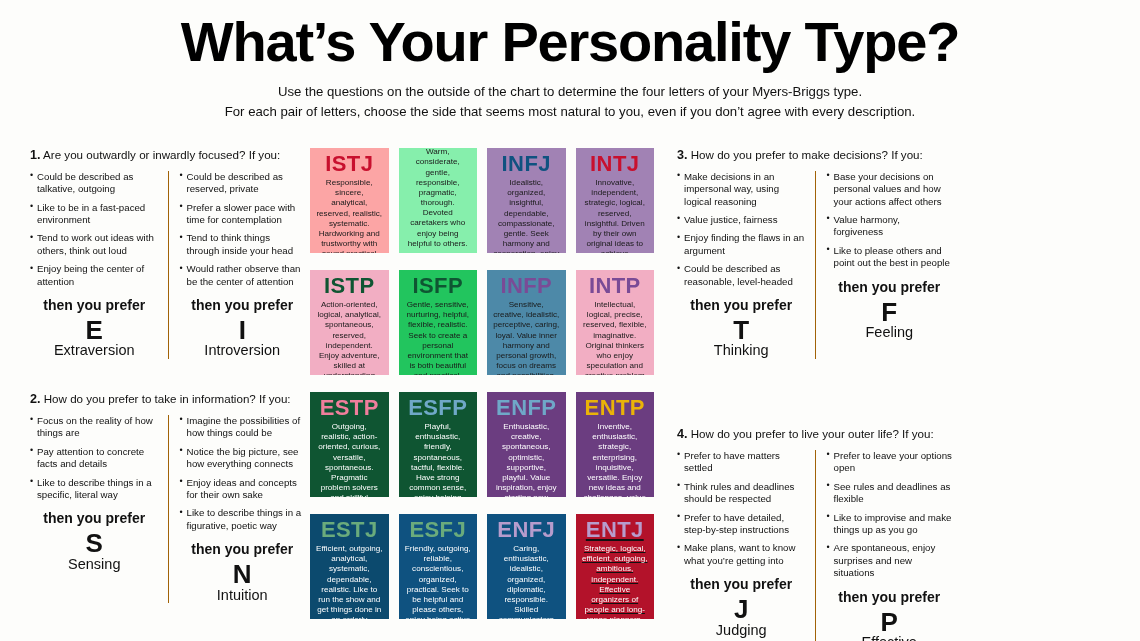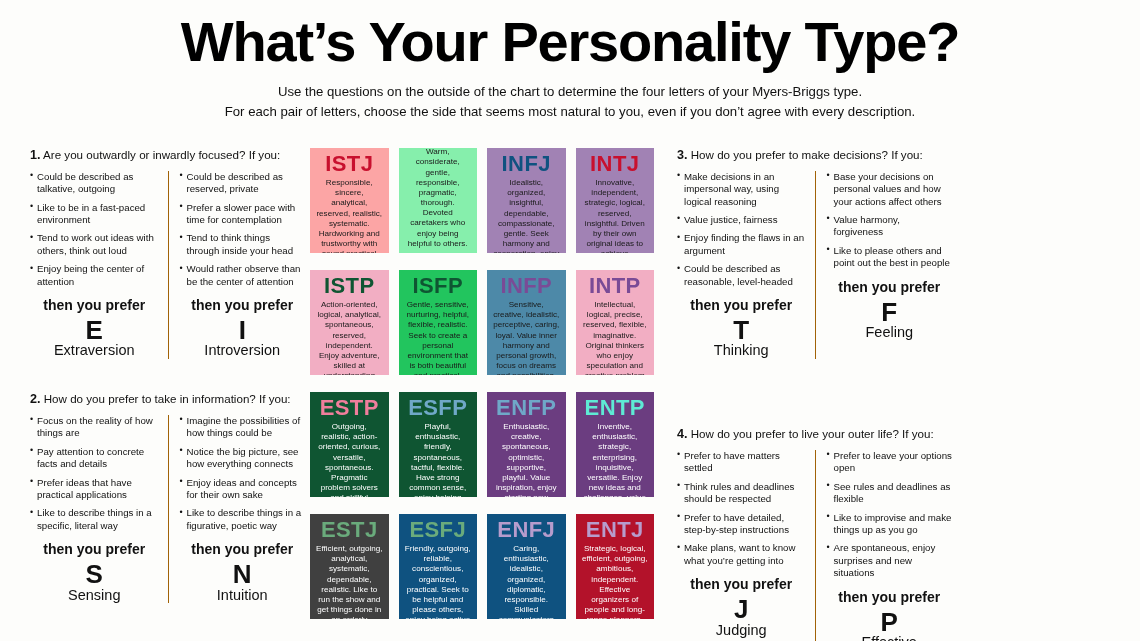--- a/index.html
+++ b/index.html
@@ -181,21 +181,20 @@
       <div class="question-block q2">
         <div class="q-heading">
           <span class="qnum">2.</span>
           <span>How do you prefer to take in information? If you:</span>
         </div>
         <div class="q-cols">
           <div class="q-side first">
             <ul class="q-list">
               <li>Focus on the reality of how things are</li>
               <li>Pay attention to concrete facts and details</li>
-              <li>Prefer ideas that have practical applications</li>
               <li>Like to describe things in a specific, literal way</li>
             </ul>
             <div class="then-prefer">then you prefer</div>
             <div class="big-letter">S</div>
             <div class="letter-name">Sensing</div>
           </div>
           <div class="q-side second">
             <ul class="q-list">
               <li>Imagine the possibilities of how things could be</li>
               <li>Notice the big picture, see how everything connects</li>
@@ -252,37 +251,37 @@
         </div>
         <div class="type-card" style="background: rgb(15, 85, 50);">
           <div class="type-code" style="color: rgb(111, 168, 200);">ESFP</div>
           <div class="type-desc" style="color: rgb(255, 255, 255);">Playful, enthusiastic, friendly, spontaneous, tactful, flexible. Have strong common sense, enjoy helping people in tangible ways.</div>
         </div>
         <div class="type-card" style="background: rgb(107, 61, 128);">
           <div class="type-code" style="color: rgb(111, 168, 200);">ENFP</div>
           <div class="type-desc" style="color: rgb(255, 255, 255);">Enthusiastic, creative, spontaneous, optimistic, supportive, playful. Value inspiration, enjoy starting new projects, see potential in others.</div>
         </div>
         <div class="type-card" style="background: rgb(107, 61, 128);">
-          <div class="type-code" style="color: #5eead4;">ENTP</div>
+          <div class="type-code" style="color: #eab308;">ENTP</div>
           <div class="type-desc" style="color: rgb(255, 255, 255);">Inventive, enthusiastic, strategic, enterprising, inquisitive, versatile. Enjoy new ideas and challenges, value inspiration.</div>
         </div>
 
-        <div class="type-card" style="background: #404040;">
+        <div class="type-card" style="background: #0c4a6e;">
           <div class="type-code" style="color: rgb(106, 171, 124);">ESTJ</div>
           <div class="type-desc" style="color: rgb(255, 255, 255);">Efficient, outgoing, analytical, systematic, dependable, realistic. Like to run the show and get things done in an orderly fashion.</div>
         </div>
         <div class="type-card" style="background: rgb(15, 82, 128);">
           <div class="type-code" style="color: rgb(106, 171, 124);">ESFJ</div>
           <div class="type-desc" style="color: rgb(255, 255, 255);">Friendly, outgoing, reliable, conscientious, organized, practical. Seek to be helpful and please others, enjoy being active and productive.</div>
         </div>
         <div class="type-card" style="background: rgb(15, 82, 128);">
           <div class="type-code" style="color: rgb(183, 156, 204);">ENFJ</div>
           <div class="type-desc" style="color: rgb(255, 255, 255);">Caring, enthusiastic, idealistic, organized, diplomatic, responsible. Skilled communicators who value connection with people.</div>
         </div>
-        <div class="type-card" style="background: rgb(179, 18, 42);">
+        <div class="type-card" style="background: rgb(179, 18, 42); text-decoration: underline;">
           <div class="type-code" style="color: rgb(183, 156, 204);">ENTJ</div>
           <div class="type-desc" style="color: rgb(255, 255, 255);">Strategic, logical, efficient, outgoing, ambitious, independent. Effective organizers of people and long-range planners.</div>
         </div>
       </div>
     </div>
 
     <div class="side-col right">
       <div class="question-block q3">
         <div class="q-heading">
           <span class="qnum">3.</span>

